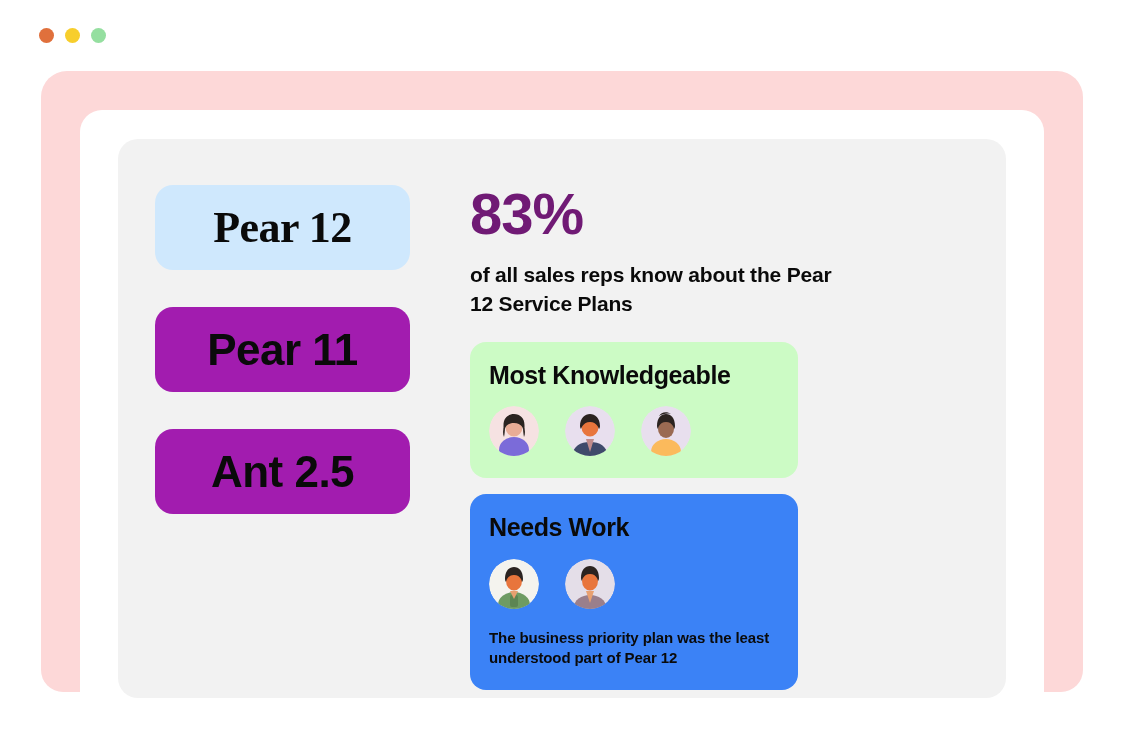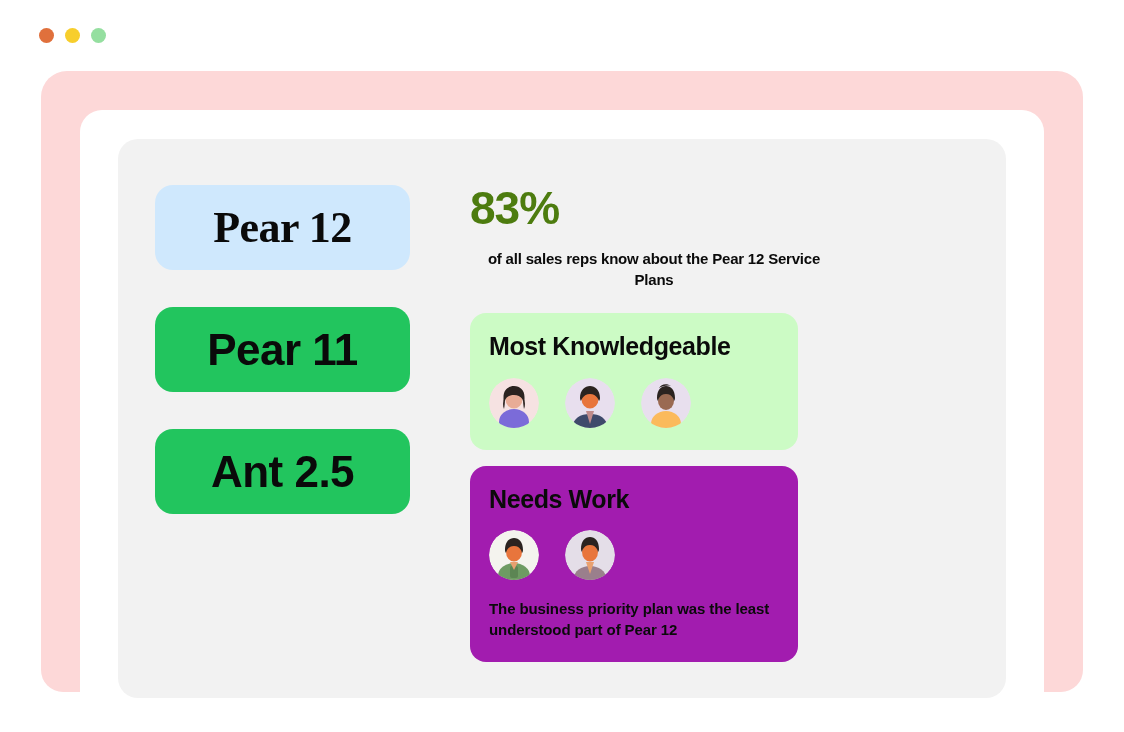--- a/index.html
+++ b/index.html
@@ -90,65 +90,64 @@
     border-radius: 18px;
     display: flex;
     align-items: center;
     justify-content: center;
     margin-bottom: 37px;
     cursor: pointer;
     user-select: none;
   }
   .version-pill:last-child { margin-bottom: 0; }
   .version-pill.selected { background: #CFE8FD; font-family: Liberation Serif, serif; }
-  .version-pill.unselected { background: #22c55e; }
+  .version-pill.unselected { background: #a21caf; }
 
   .version-label {
     font-size: 44px;
     font-weight: bold;
     color: #0A0A0A;
     letter-spacing: -0.5px;
     line-height: 1;
   }
 
   
   .detail-col {
     position: absolute;
     left: 352px;
     top: 46px;
     width: 368px;
   }
 
   .big-stat {
-    font-size: 46px;
-    font-weight: bold;
-    color: #4d7c0f;
+    font-size: 58px;
+    font-weight: bold;
+    color: #701a75;
     line-height: 1;
     letter-spacing: -1px;
   }
 
   .stat-caption {
     margin-top: 18px;
-    font-size: 15px;
+    font-size: 21px;
     font-weight: bold;
     color: #0A0A0A;
     line-height: 1.38;
     letter-spacing: -0.2px;
     max-width: 372px;
-    text-align: center;
   }
 
   
   .card {
     width: 328px;
     border-radius: 16px;
     padding: 20px 19px 22px 19px;
   }
   .card.good { background: #CCFBC5; margin-top: 23px; }
-  .card.bad  { background: #a21caf; margin-top: 16px; }
+  .card.bad  { background: #3b82f6; margin-top: 16px; }
 
   .card-title {
     font-size: 25px;
     font-weight: bold;
     color: #0A0A0A;
     letter-spacing: -0.4px;
     line-height: 1.1;
   }
 
   .avatar-row {

